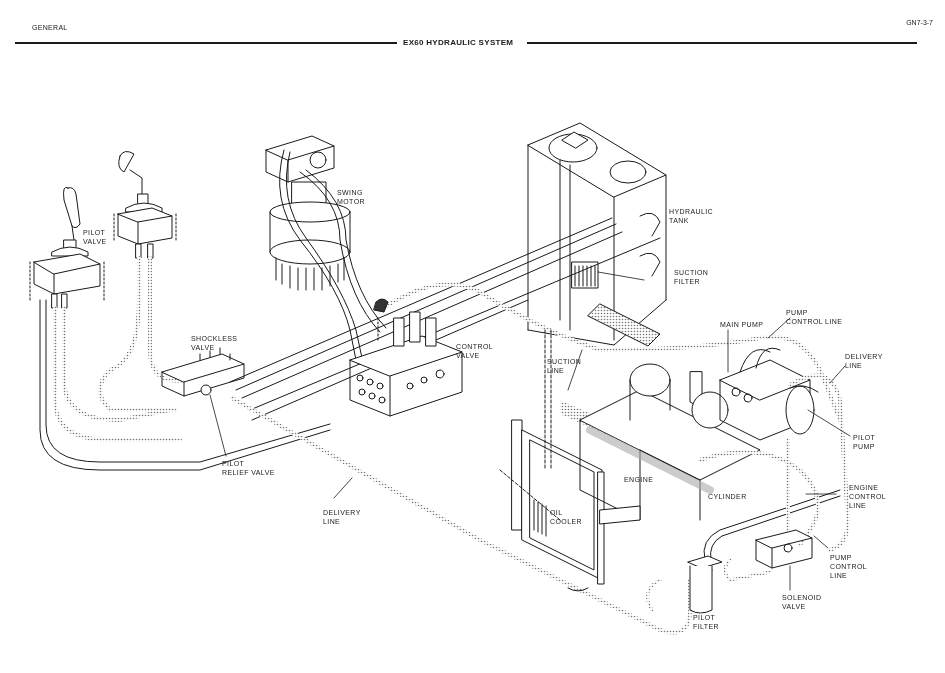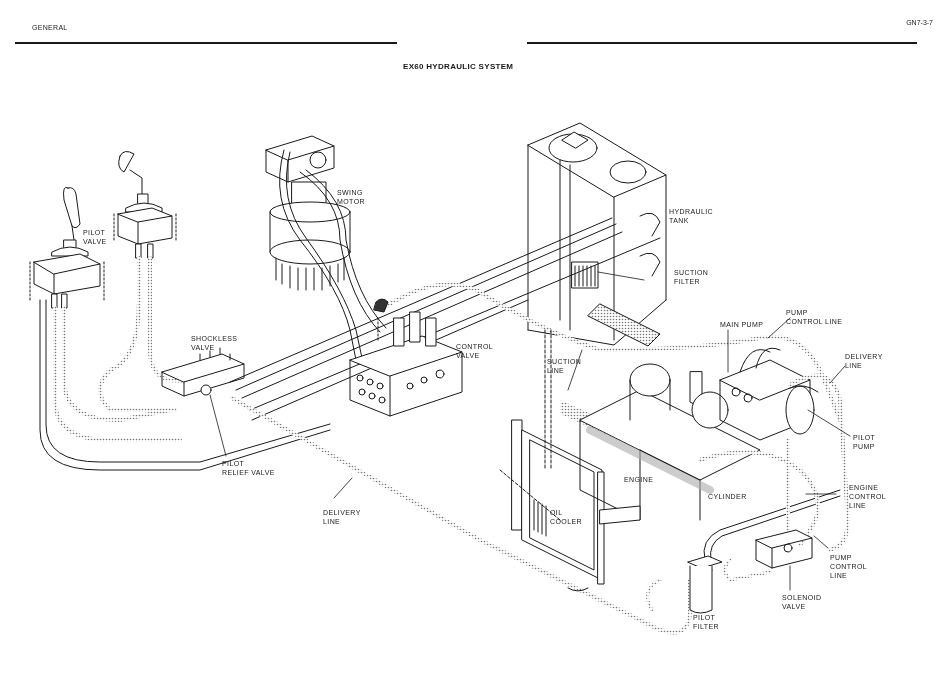--- a/index.html
+++ b/index.html
@@ -3,21 +3,21 @@
 <meta charset="utf-8">
 <style>
   html, body { margin:0; padding:0; background:#ffffff; }
   body { width:945px; height:673px; position:relative; overflow:hidden;
          font-family:"Liberation Sans", sans-serif; color:#1a1a1a; }
   .hdr-left { position:absolute; left:32px; top:24px; font-size:7px; letter-spacing:0.3px; }
   .hdr-right { position:absolute; right:12px; top:19px; font-size:7px; }
   .rule { position:absolute; top:42px; height:2px; background:#1a1a1a; }
   .rule.l { left:15px; width:382px; }
   .rule.r { left:527px; width:390px; }
-  .title { position:absolute; left:403px; top:38px; font-size:8px; font-weight:bold; letter-spacing:0.3px;margin-top:24px; }
+  .title { position:absolute; left:403px; top:38px; font-size:8px; font-weight:bold; letter-spacing:0.3px; }
   svg#diagram { position:absolute; left:0; top:0; }
   .lbl { position:absolute; font-size:7px; line-height:9px; letter-spacing:0.4px; white-space:pre; }
 </style>
 </head>
 <body>
 
 <div class="hdr-left">GENERAL</div>
 <div class="hdr-right">GN7-3-7</div>
 <div class="rule l"></div>
 <div class="title">EX60 HYDRAULIC SYSTEM</div>

